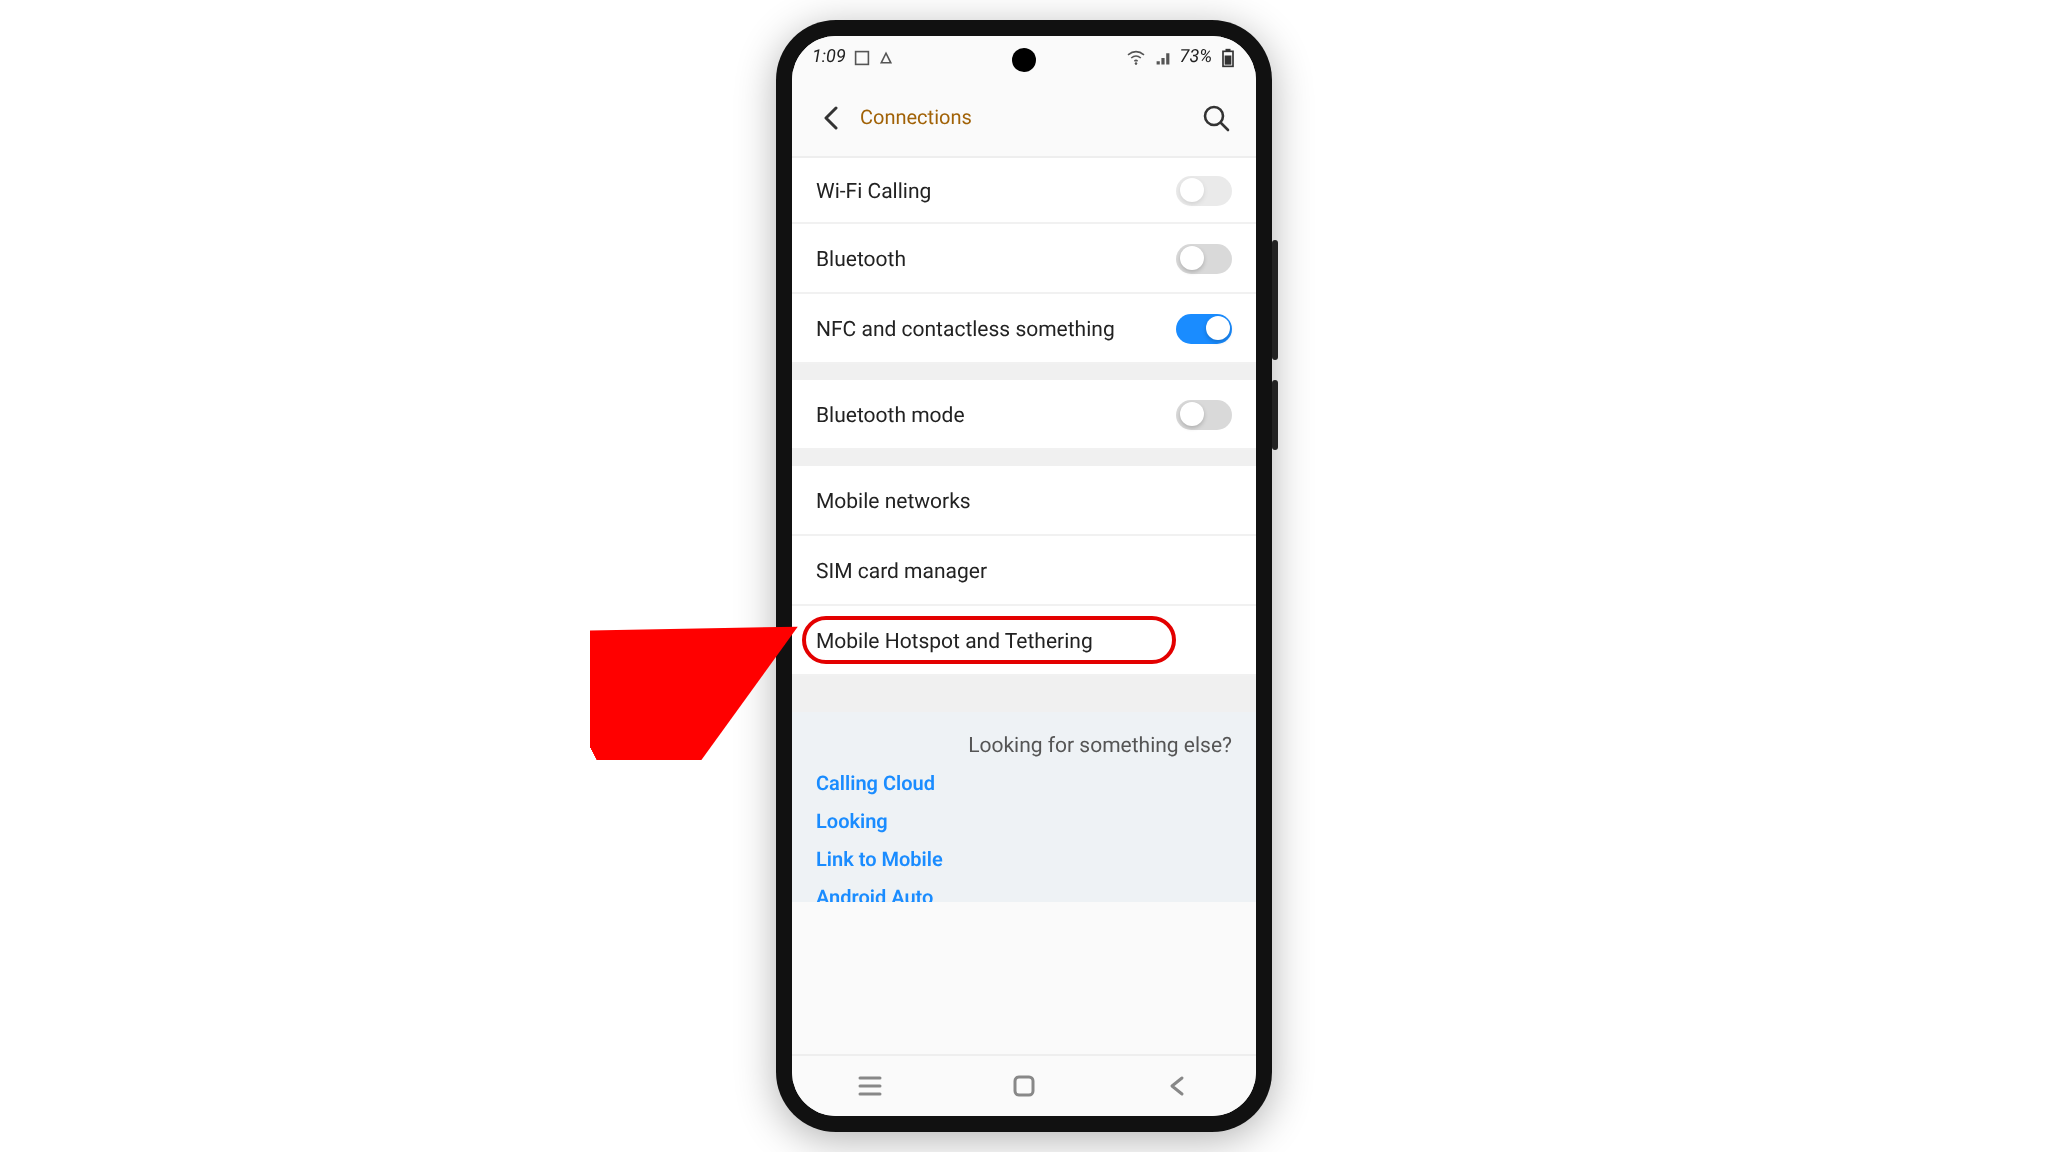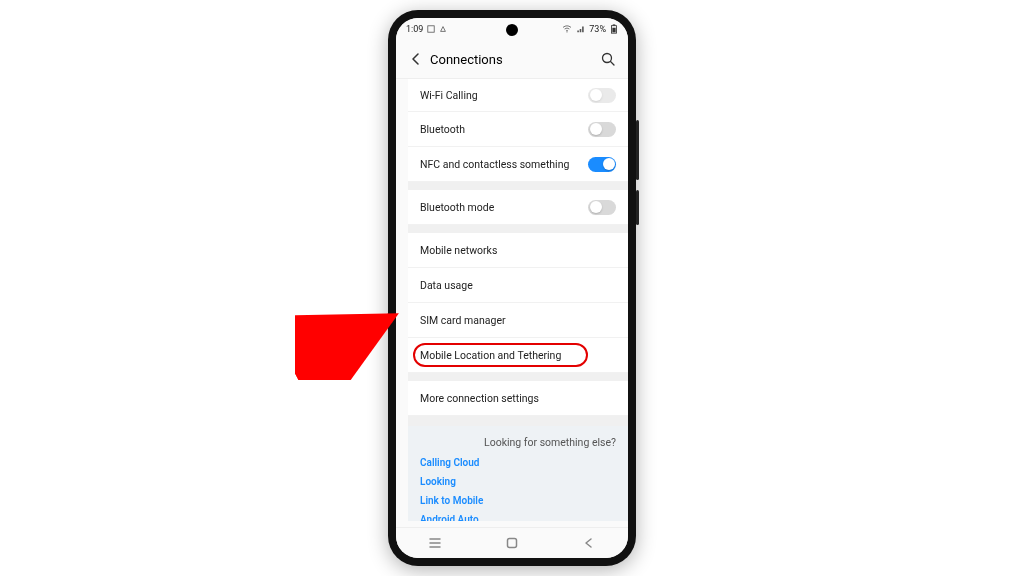--- a/index.html
+++ b/index.html
@@ -59,53 +59,53 @@
     justify-content: space-between;
     padding: 0 10px;
     font-size: 9px;
     color: #222;
     background: #fafafa;
   }
   .statusbar .left, .statusbar .right {
     display: flex;
     align-items: center;
     gap: 4px;
+    font-style: italic;
   }
   .statusbar svg { display: block; }
   .header {
     height: 38px;
     display: flex;
     align-items: center;
     padding: 0 10px;
     background: #fafafa;
     border-bottom: 1px solid #eee;
   }
   .header .back {
     width: 20px;
     display: flex;
     align-items: center;
     justify-content: center;
   }
   .header .title {
     flex: 1;
-    font-size: 13px;
-    color: #000000;
+    font-size: 10px;
+    color: #a16207;
     padding-left: 4px;
   }
   .header .search {
     width: 20px;
     display: flex;
     align-items: center;
     justify-content: center;
   }
   .list {
     background: #fafafa;
     height: calc(100% - 22px - 38px - 30px);
     overflow: hidden;
-    margin-left: 12px;
   }
   .row {
     display: flex;
     align-items: center;
     justify-content: space-between;
     padding: 0 12px;
     height: 34px;
     font-size: 10.5px;
     color: #222;
     background: #fff;
@@ -280,38 +280,32 @@
             <div class="knob"></div>
           </div>
       </div>
 
       <div class="gap"></div>
 
       <div class="row">
         <span class="label">Mobile networks</span>
       </div>
 
-      <div class="row">
-        <span class="label">Data usage</span>
-      </div>
 
       <div class="row">
         <span class="label">SIM card manager</span>
       </div>
 
       <div class="row" style="position:relative;">
-        <span class="label">Mobile Location and Tethering</span>
+        <span class="label">Mobile Hotspot and Tethering</span>
         <div class="highlight-oval"></div>
       </div>
 
       <div class="gap"></div>
 
-      <div class="row">
-        <span class="label">More connection settings</span>
-      </div>
 
       <div class="gap" style="height:10px;"></div>
 
       <div class="footer-section">
         <div class="footer-heading">Looking for something else?</div>
         <div class="footer-link">Calling Cloud</div>
         <div class="footer-link">Looking</div>
         <div class="footer-link">Link to Mobile</div>
         <div class="footer-link cut">Android Auto</div>
       </div>

